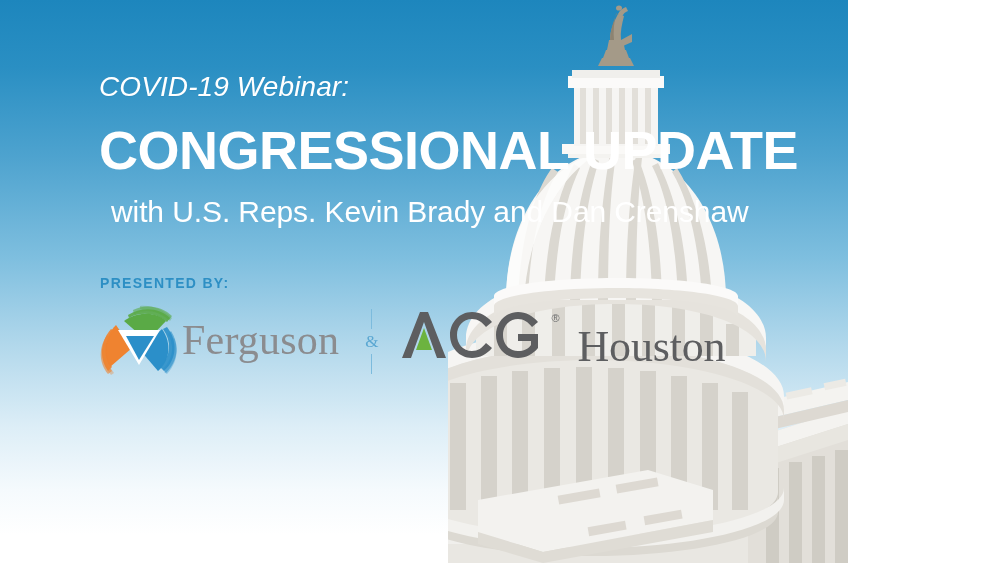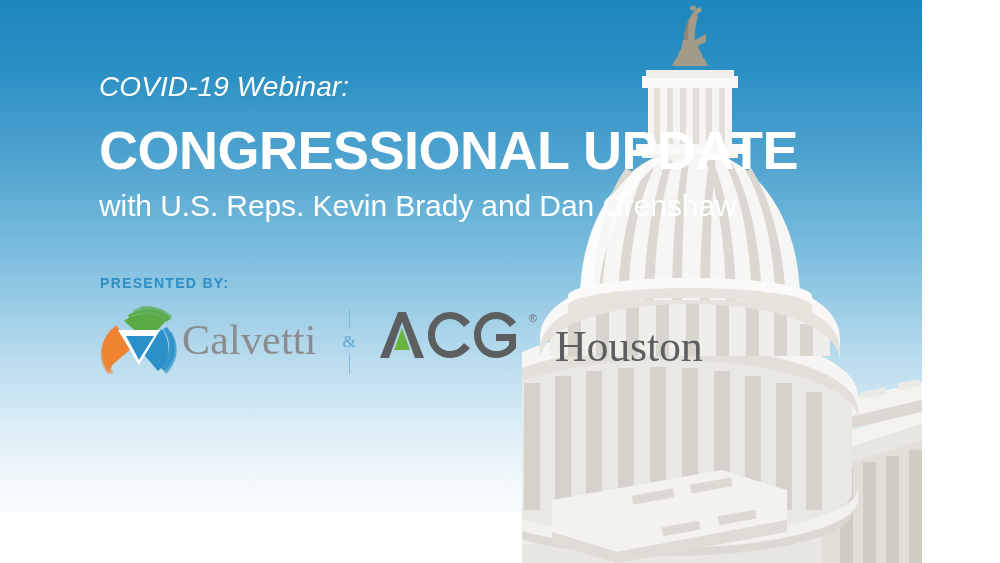--- a/index.html
+++ b/index.html
@@ -2,21 +2,21 @@
 <html><head>
 <meta charset="utf-8">
 <style>
   html,body{margin:0;padding:0;}
   body{
     width:1000px;height:563px;overflow:hidden;
     font-family:"Liberation Sans", sans-serif;
     background:#ffffff;
   }
   #banner{
-    position:relative;width:922px;height:563px;overflow:hidden;
+    position:relative;width:848px;height:563px;overflow:hidden;
     background:linear-gradient(180deg,
       #1d86bd 0%,
       #2a8fc3 12%,
       #4ea3cf 28%,
       #7fbfdf 46%,
       #b4d9ec 62%,
       #ddeef7 76%,
       #f5fafd 87%,
       #ffffff 95%,
       #ffffff 100%);
@@ -32,21 +32,21 @@
     font-style:italic;font-weight:400;font-size:28px;line-height:34px;
     color:#ffffff;letter-spacing:.1px;margin:0 0 6px 0;
     text-shadow:0 1px 1px rgba(0,60,100,.08);
   }
   .headline{
     font-weight:700;font-size:54px;line-height:60px;color:#ffffff;
     letter-spacing:-.5px;margin:16px 0 6px 0;white-space:nowrap;
   }
   .subhead{
     font-weight:400;font-size:30px;line-height:40px;color:#ffffff;
-    letter-spacing:-.1px;margin:0;white-space:nowrap;
+    letter-spacing:-.1px;margin:12px;white-space:nowrap;
   }
 
   
   .presented{position:absolute;left:100px;top:275px;}
   .presented-label{
     font-weight:700;font-size:14px;letter-spacing:1.3px;color:#2d8fc4;
     margin:0 0 14px 0;
   }
   .logo-row{display:flex;align-items:center;}
 
@@ -259,21 +259,21 @@
               <path d="M74 33 C79 45 77 58 67 69 L64 67 C72 57 74 45 71 35 Z" opacity=".35"></path>
             </g>
 
             <path d="M18 25 L60 25 L39 60 Z" fill="#ffffff"></path>
 
             <path d="M26 31 L54 31 L39 55 Z" fill="#2b8fc9"></path>
             <path d="M26 31 L54 31 L39 43 Z" fill="#ffffff" opacity=".0"></path>
           </svg>
         </span>
         <span class="cf-words">
-          <span class="l1">Calvetti</span>
+          <span class="l1">Ferguson</span>
         </span>
       </div>
 
       <div class="divider">
         <span class="bar"></span>
         <span class="amp">&amp;</span>
         <span class="bar"></span>
       </div>
 
       <div class="acg-lockup">

